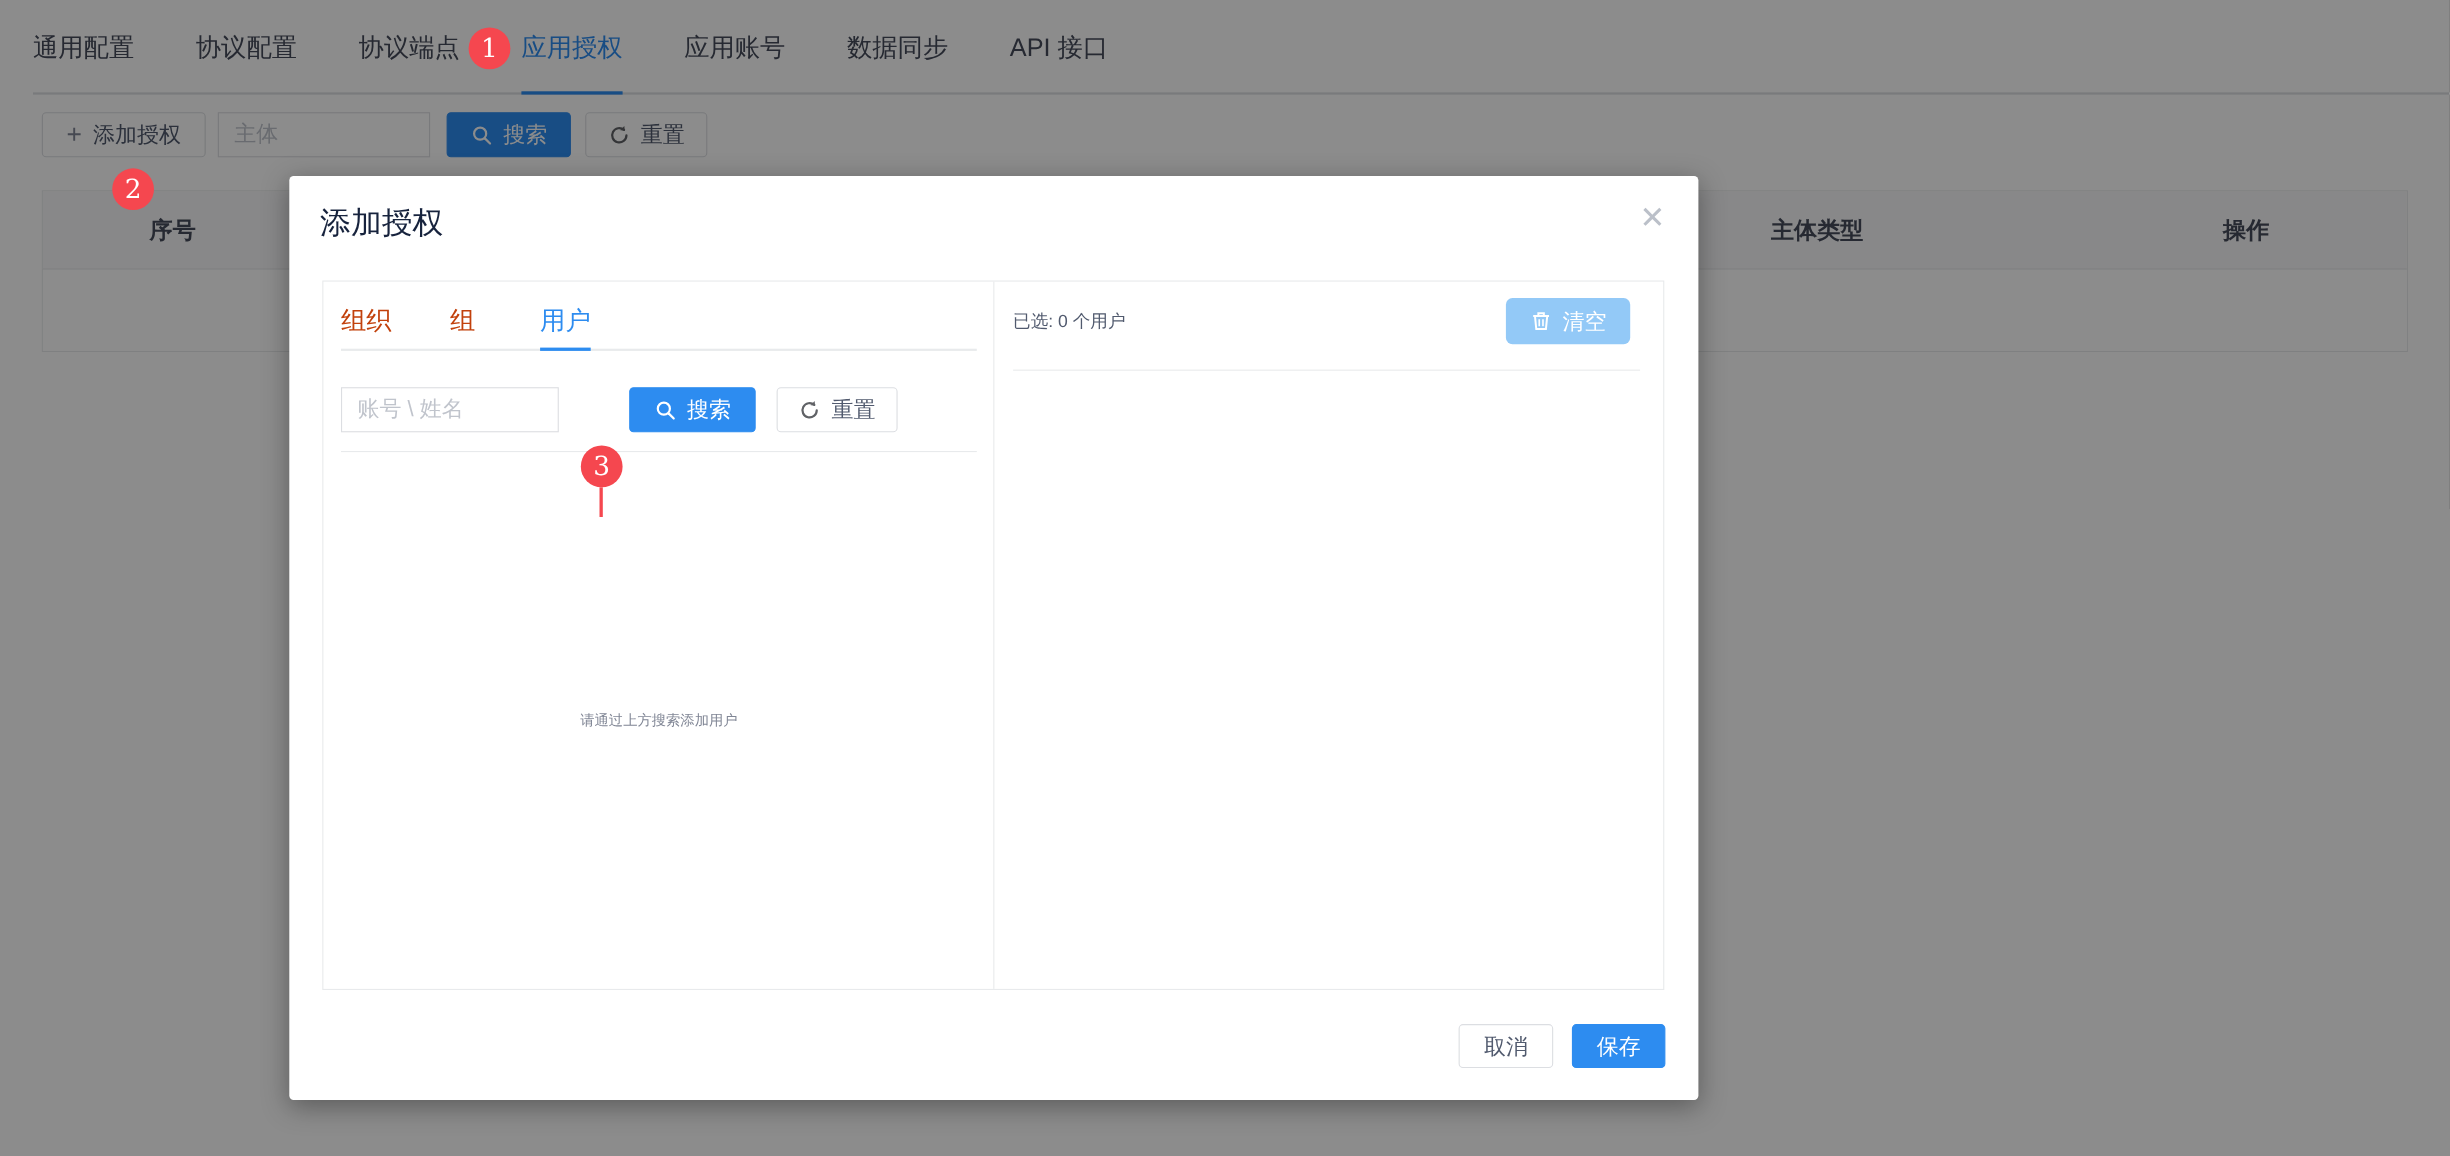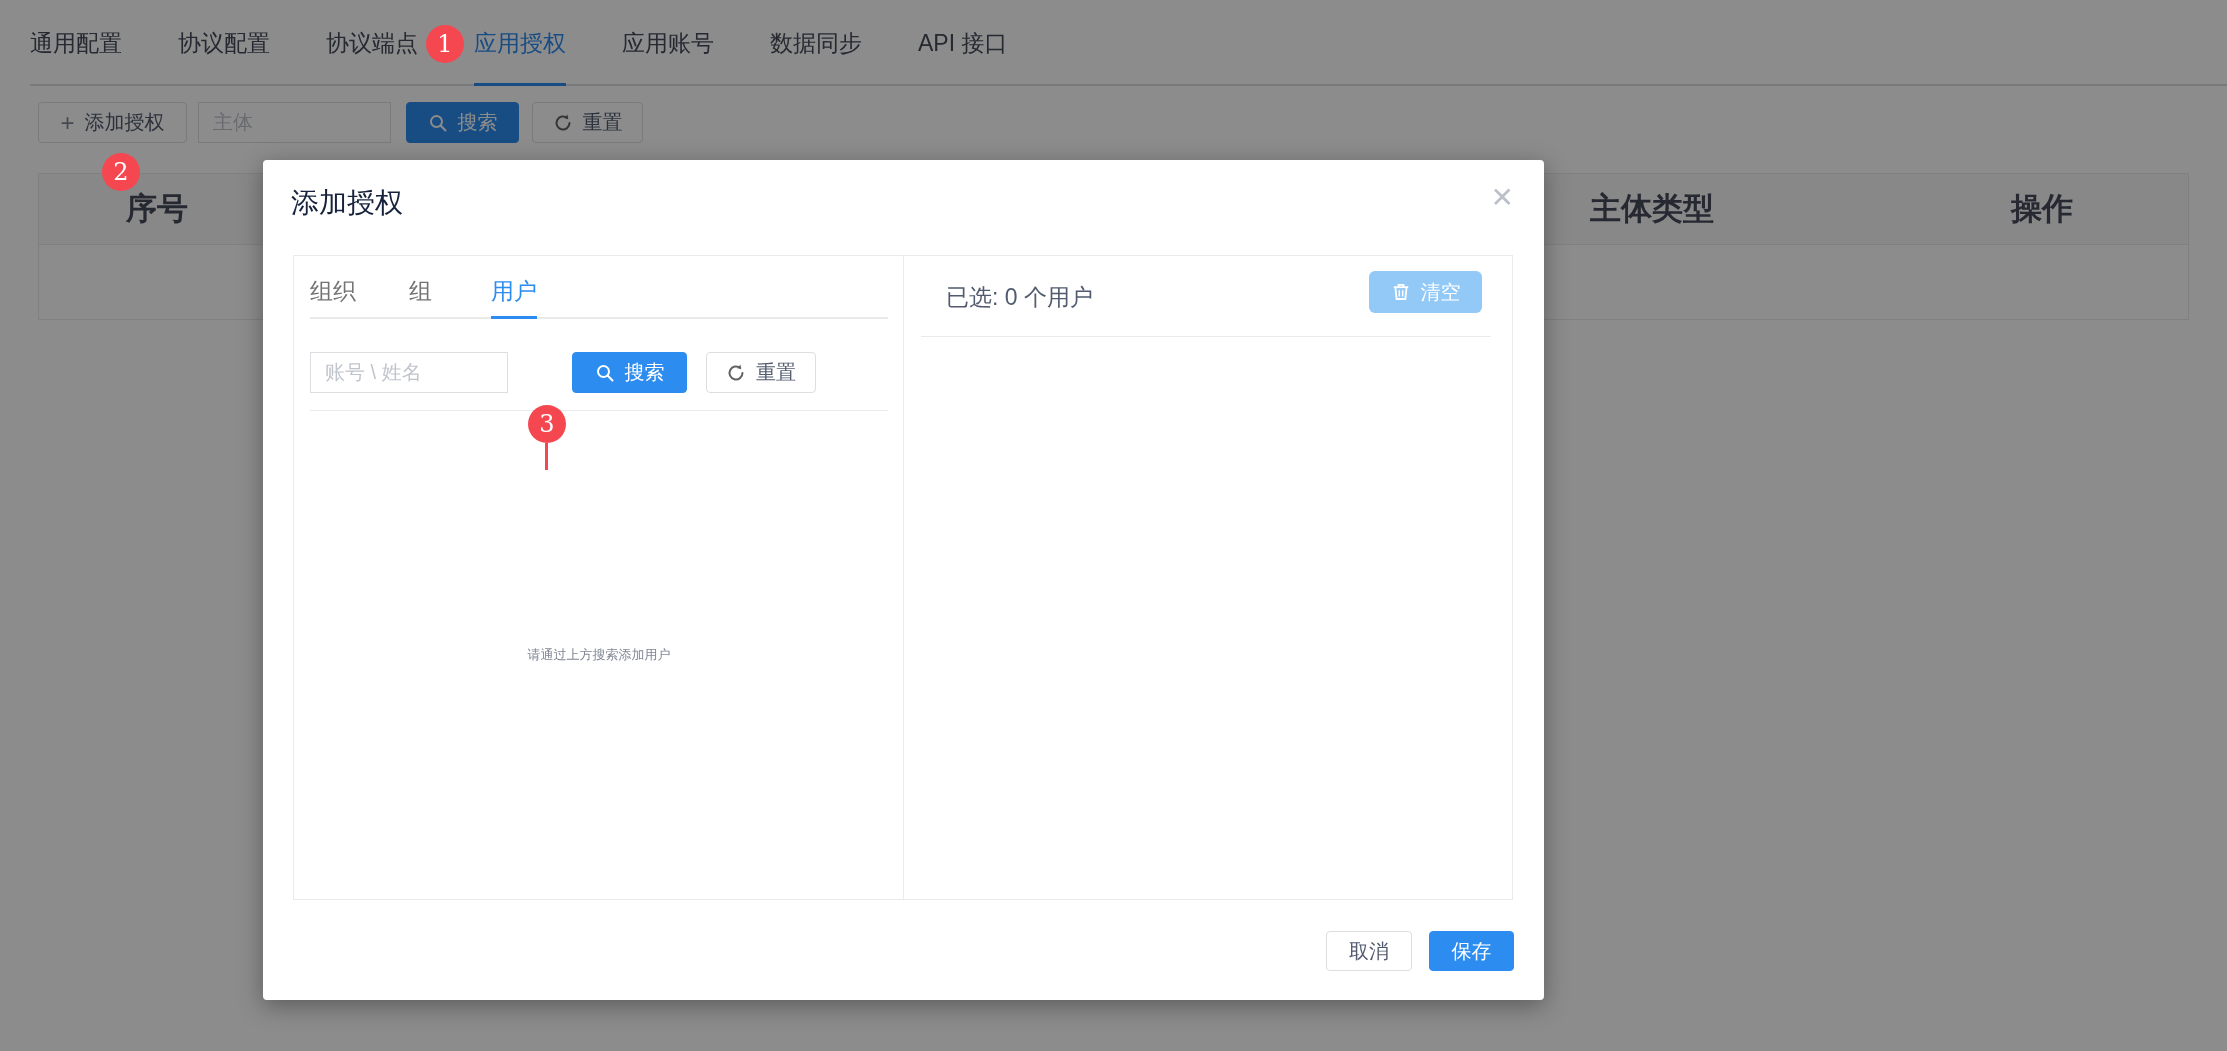--- a/index.html
+++ b/index.html
@@ -31,45 +31,45 @@
   input.text-input {
     width:100%; height:100%; border:1px solid #dcdee2; border-radius:0;
     padding:0 14px; font-size:20px; color:#515a6e; outline:none;
     font-family:"Liberation Sans","DejaVu Sans",sans-serif;
   }
   input.text-input::placeholder { color:#c0c4cc; }
   .plus-glyph { font-size:24px; line-height:1; color:#808695; }
   
   .table { position:absolute; left:38px; top:173px; width:2151px; border:1px solid #e8eaec; background:#fff; }
   .thead { position:relative; height:71px; background:#f8f8f9; border-bottom:1px solid #e8eaec; }
-  .th { position:absolute; top:50%; transform:translate(-50%,-50%); font-size:31px; font-weight:bold; color:#464c5b; white-space:nowrap; }
+  .th { position:absolute; top:50%; transform:translate(-50%,-50%); font-size:21px; font-weight:bold; color:#464c5b; white-space:nowrap; }
   .trow { height:74px; background:#fff; }
   
   .overlay { position:absolute; inset:0; background:rgba(0,0,0,0.45); z-index:10; }
   
   .modal { position:absolute; left:263px; top:160px; width:1281px; height:840px;
            background:#fff; border-radius:4px; box-shadow:0 6px 24px rgba(0,0,0,.35); z-index:20; }
   .modal-title { position:absolute; left:28px; top:24px; font-size:28px; font-weight:500; color:#17233d; }
   .modal-close { position:absolute; right:30px; top:24px; font-size:28px; color:#bbc0c9; cursor:pointer; line-height:1;
                  font-family:"DejaVu Sans",sans-serif; }
   .panel { position:absolute; left:30px; top:95px; width:1220px; height:645px; border:1px solid #e8eaec; }
   .panel-left  { position:absolute; left:0; top:0; width:610px; height:100%; border-right:1px solid #e8eaec; }
   .panel-right { position:absolute; left:610px; top:0; width:609px; height:100%; }
   
-  .sub-tab { position:absolute; top:20px; font-size:23px; color:#737373; cursor:pointer; }
+  .sub-tab { position:absolute; top:20px; font-size:23px; color:#c2410c; cursor:pointer; }
   .sub-tab.active { color:#2d8cf0; }
   .tab-track { position:absolute; left:16px; top:61px; width:578px; height:2px; background:#e8eaec; }
   .tab-ink   { position:absolute; left:197px; top:60px; width:46px; height:3px; background:#2d8cf0; }
   .m-input  { position:absolute; left:16px;  top:96px; width:198px; height:41px; }
   .m-search { position:absolute; left:278px; top:96px; width:115px; height:41px; }
   .m-reset  { position:absolute; left:412px; top:96px; width:110px; height:41px; }
   .left-divider { position:absolute; left:16px; top:154px; width:578px; height:1px; background:#e8eaec; }
   .empty-text { position:absolute; left:0; width:610px; top:390px; text-align:center; font-size:13px; color:#808695; }
   
-  .sel-label { position:absolute; left:17px; top:26px; font-size:23px; color:#515a6e;margin-left:25px; }
+  .sel-label { position:absolute; left:17px; top:26px; font-size:16px; color:#515a6e; }
   .clear-btn { position:absolute; left:465px; top:15px; width:113px; height:42px;
                background:#93c9f7; border:none; border-radius:6px; color:#fff; font-size:20px;
                display:flex; align-items:center; justify-content:center; gap:10px; cursor:not-allowed; }
   .right-divider { position:absolute; left:17px; top:80px; width:570px; height:1px; background:#e8eaec; }
   
   .cancel-btn { position:absolute; left:1063px; top:771px; width:86px; height:40px; }
   .save-btn   { position:absolute; left:1166px; top:771px; width:85px; height:40px; }
   
   .badge { position:absolute; width:38px; height:38px; border-radius:50%; background:#f5474f;
            color:#fff; display:flex; align-items:center; justify-content:center;

